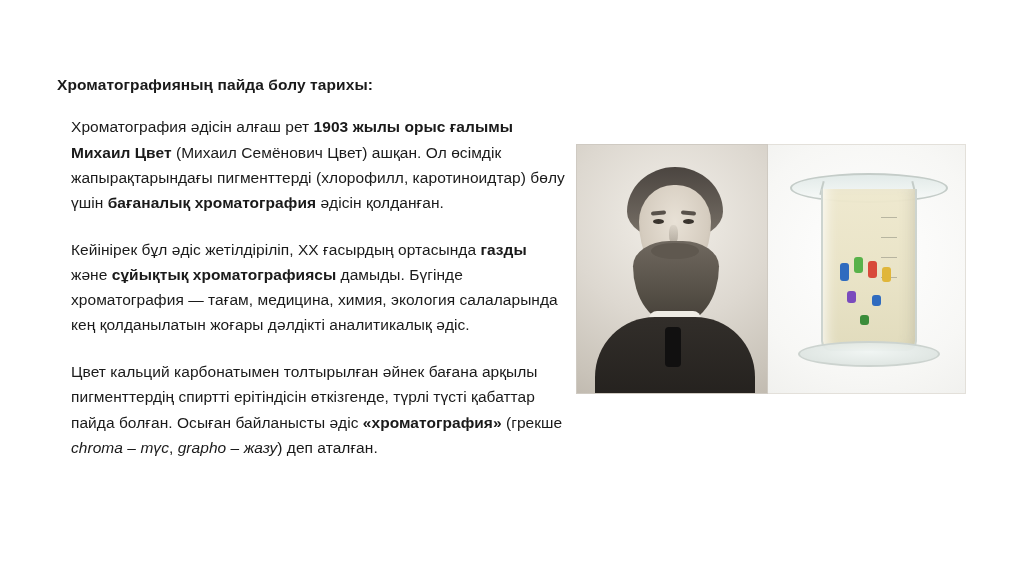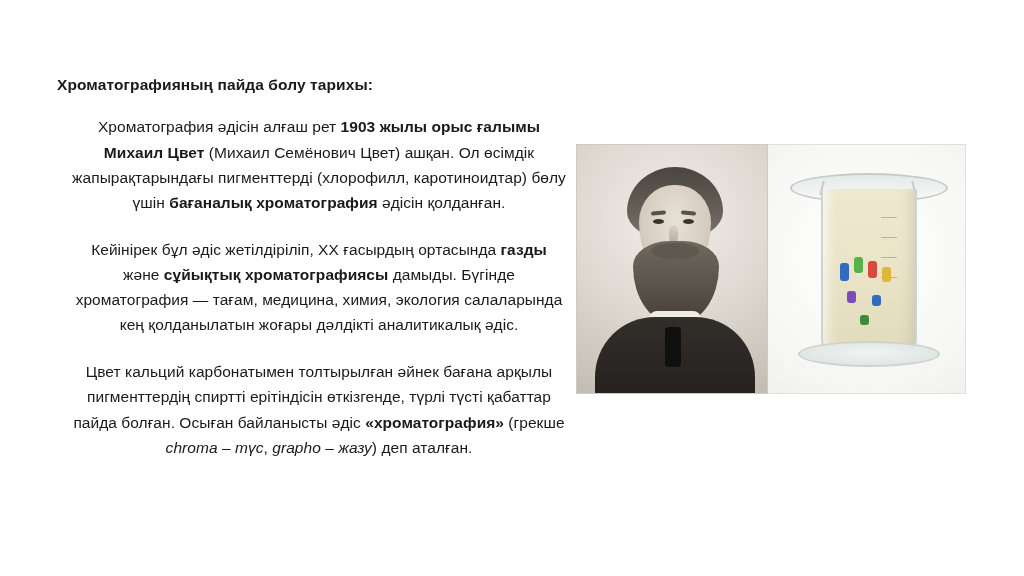--- a/index.html
+++ b/index.html
@@ -30,21 +30,21 @@
     font-size: 15.5px;
     font-weight: bold;
     line-height: 1.45;
     margin: 0 0 18px 0;
     letter-spacing: 0.1px;
   }
   .para {
     font-size: 15.5px;
     line-height: 1.62;
     margin: 0 0 22px 14px;
-    text-align: center;
+    text-align: left;
     letter-spacing: 0.05px;
   }
   .para:last-child {
     margin-bottom: 0;
   }
   .para b {
     font-weight: bold;
   }
   .para i {
     font-style: italic;

